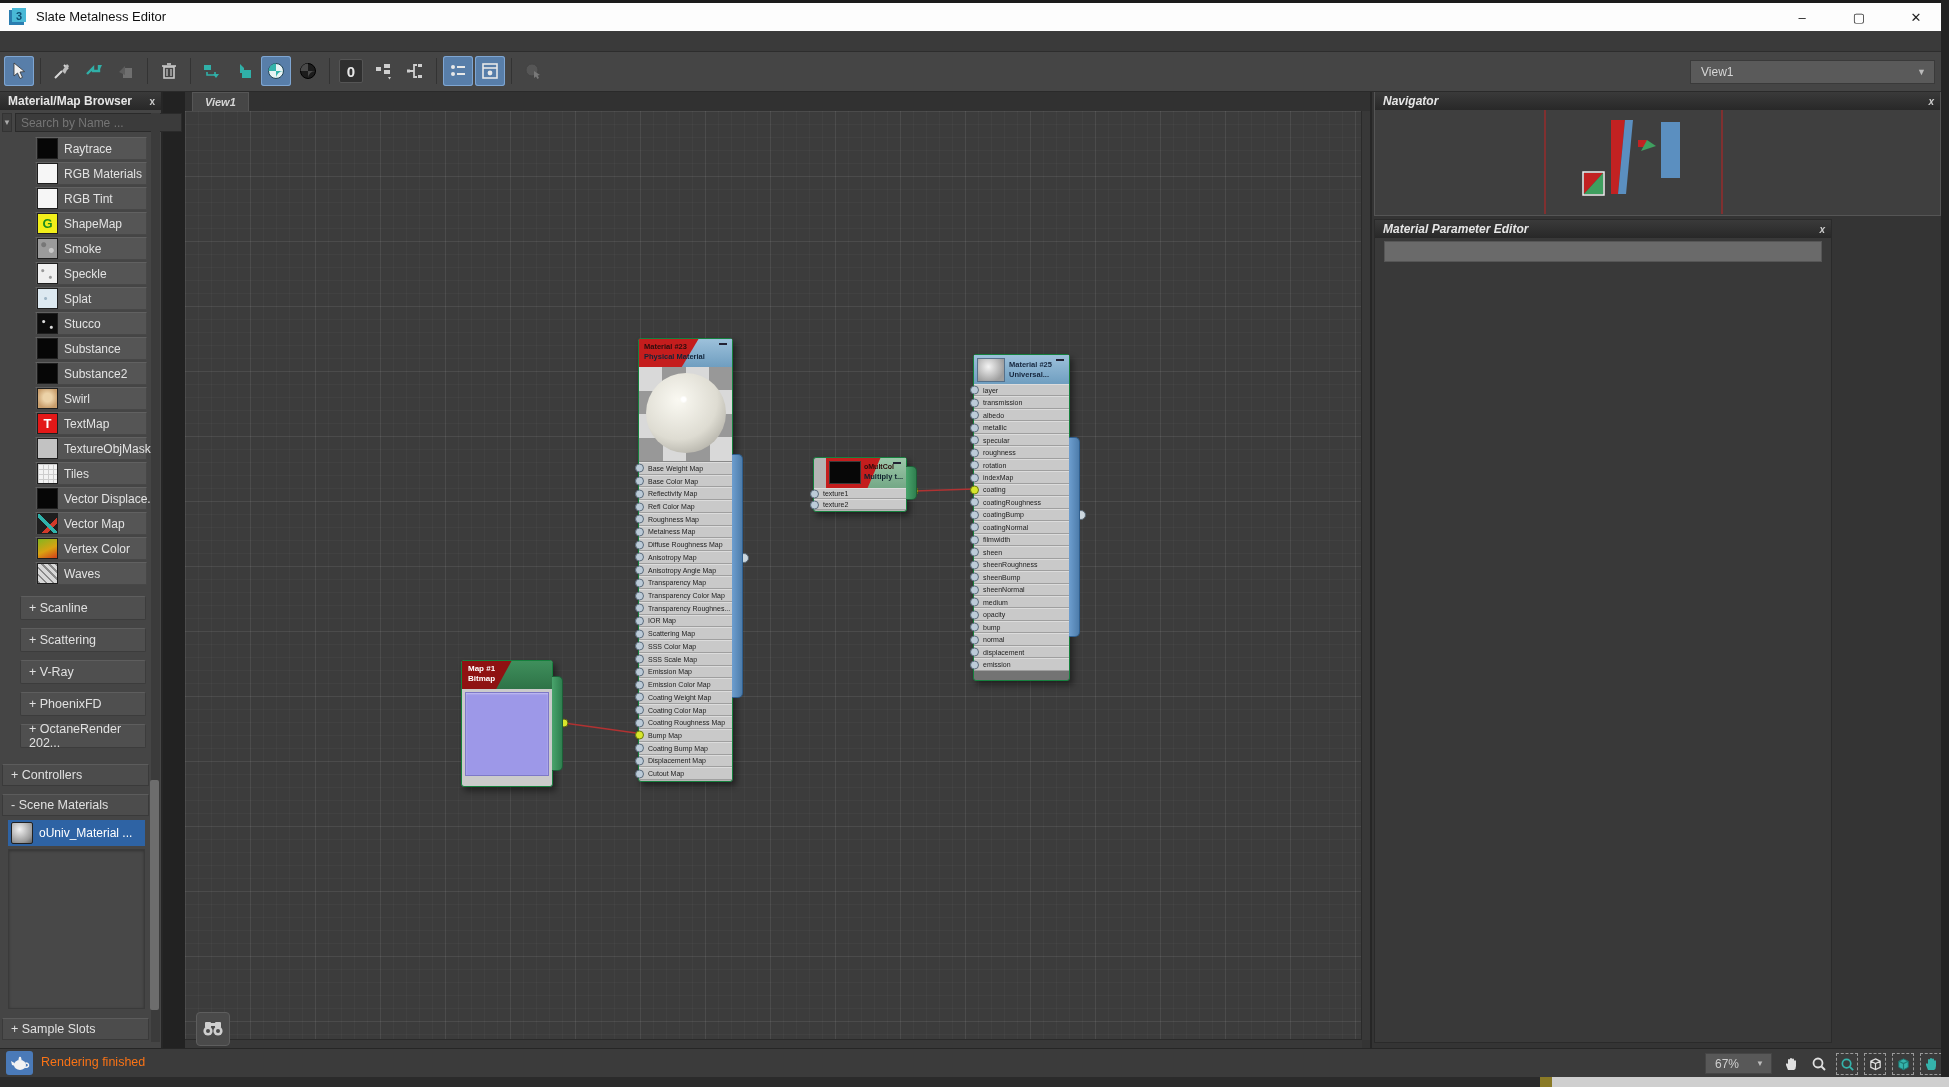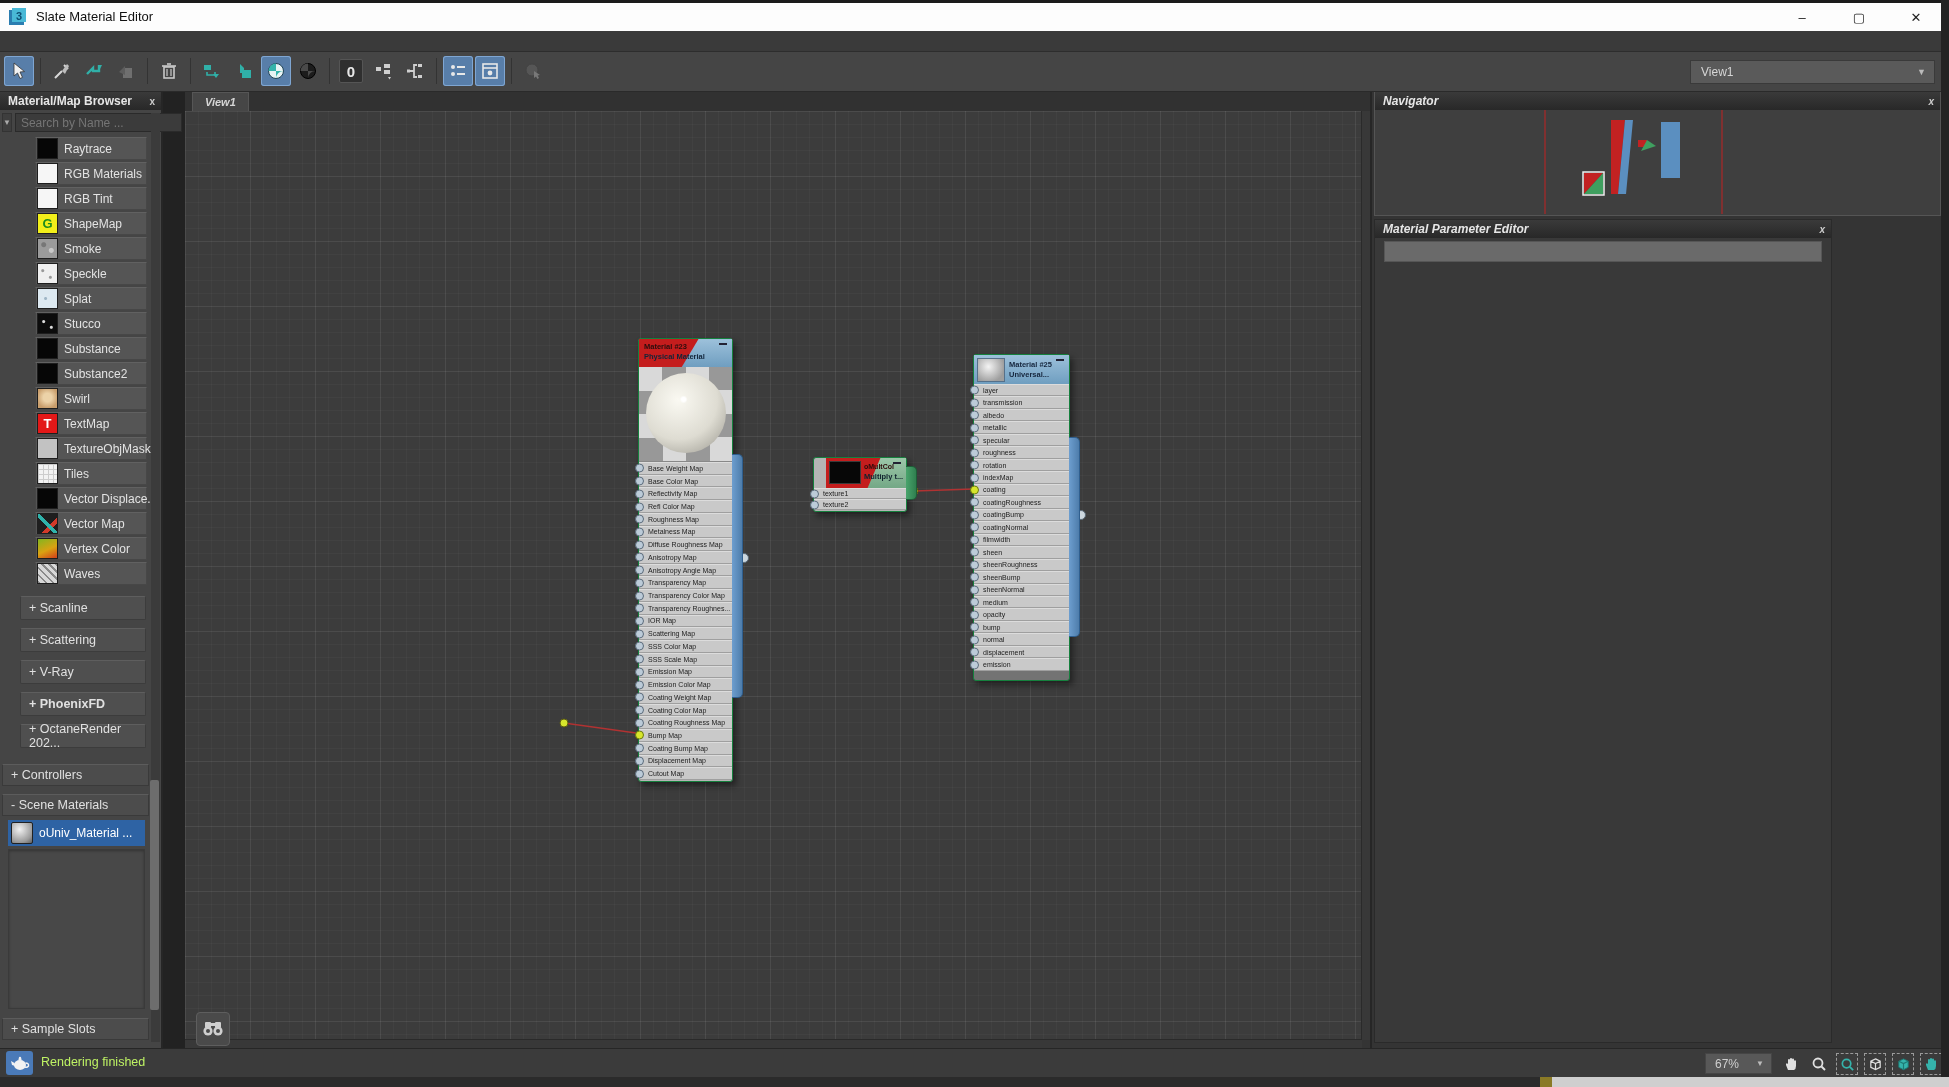--- a/index.html
+++ b/index.html
@@ -121,39 +121,39 @@
   .binoc-btn{position:absolute;left:11px;top:920px;width:32px;height:32px;background:#4a4a4a;border:1px solid #5e5e5e;border-radius:4px;display:flex;align-items:center;justify-content:center;}
   
   .right-area{left:1370px;top:92px;width:571px;height:956px;background:#343434;border-left:2px solid #262626;box-sizing:border-box;font-style:italic;}
   .nav-panel{position:absolute;left:2px;top:0;right:0;height:124px;border:1px solid #555;border-top:none;box-sizing:border-box;}
   .nav-content{position:absolute;left:0;top:18px;right:0;bottom:0;background:#3f3f3f;}
   .pe-panel{position:absolute;left:2px;top:127px;width:458px;height:824px;background:#393939;border:1px solid #2a2a2a;box-sizing:border-box;}
   .pe-bar{position:absolute;left:9px;top:21px;right:9px;height:19px;background:#6a6a6a;border:1px solid #565656;}
   
   .statusbar{left:0;top:1048px;width:1949px;height:29px;background:#3b3b3b;border-top:1px solid #262626;box-sizing:border-box;}
   .teapot-btn{position:absolute;left:6px;top:2px;width:27px;height:24px;background:#4a7ab8;border-radius:3px;display:flex;align-items:center;justify-content:center;}
-  .status-msg{position:absolute;left:41px;top:6px;color:#bef264;font-size:12.5px;}
+  .status-msg{position:absolute;left:41px;top:6px;color:#f97316;font-size:12.5px;}
   .zoom-box{position:absolute;left:1705px;top:4px;width:67px;height:21px;background:#585858;border:1px solid #454545;color:#cfcfcf;font-size:12px;display:flex;align-items:center;padding-left:9px;box-sizing:border-box;}
   .zoom-box .arr{position:absolute;right:7px;font-size:8px;color:#bbb;}
   .sb-icon{position:absolute;top:4px;width:22px;height:22px;display:flex;align-items:center;justify-content:center;box-sizing:border-box;}
   .dashed{border:1px dashed #9a9a9a;}
   .bottom-strip{left:0;top:1077px;width:1949px;height:10px;background:#2b2b2b;}
   .bottom-strip .olive{position:absolute;left:1540px;top:0;width:12px;height:10px;background:#8a7a26;}
   .bottom-strip .light{position:absolute;left:1552px;top:0;right:0;height:10px;background:#cfcfcf;}
 </style>
 </head>
 <body>
 
 <div class="abs titlebar">
   <svg class="logo" viewBox="0 0 19 19">
     <rect x="0" y="2" width="15" height="15" fill="#2b7db0"></rect>
     <rect x="3" y="0" width="14" height="14" fill="#49b8d6"></rect>
     <text x="10" y="11.5" font-size="11" font-weight="bold" fill="#0d4d72" text-anchor="middle">3</text>
   </svg>
-  <span class="wtitle">Slate Material Editor</span>
+  <span class="wtitle">Slate Metalness Editor</span>
   <div class="winbtn" style="left:1779px">–</div>
   <div class="winbtn" style="left:1836px">▢</div>
   <div class="winbtn" style="left:1893px">✕</div>
 </div>
 <div class="abs right-edge"></div>
 
 <div class="abs menubar">
   <div class="menu-item"></div>
     <div class="menu-item"></div>
     <div class="menu-item"></div>
@@ -364,21 +364,21 @@
   <div>
     <div class="group-btn" style="top: 504px;">
         <span>+ Scanline</span>
       </div>
       <div class="group-btn" style="top: 536px;">
         <span>+ Scattering</span>
       </div>
       <div class="group-btn" style="top: 568px;">
         <span>+ V-Ray</span>
       </div>
-      <div class="group-btn" style="top: 600px; font-weight: bold;">
+      <div class="group-btn" style="top: 600px;">
         <span>+ PhoenixFD</span>
       </div>
       <div class="group-btn" style="top: 632px;">
         <span>+ OctaneRender  202...</span>
       </div>
   </div>
   <div class="wide-btn" style="top:672px">
       <span>+ Controllers</span>
     </div>
   <div class="wide-btn" style="top:702px">
@@ -649,20 +649,29 @@
           <span class="dot"></span>
           <span class="plabel">texture1</span>
         </div>
         <div class="port">
           <span class="dot"></span>
           <span class="plabel">texture2</span>
         </div>
     </div>
   </div>
 
+  <div class="node node-bitmap">
+    <div class="side-tab tab-green"></div>
+    <div class="nhead">
+      <div class="red-ovl"></div>
+      <div class="t1">Map #1</div>
+      <div class="t2">Bitmap</div>
+    </div>
+    <div class="img"></div>
+  </div>
 
   <div class="binoc-btn">
     <svg width="22" height="18" viewBox="0 0 22 18">
       <rect x="3" y="2" width="6" height="6" rx="1" fill="#cfcfcf"></rect>
         <rect x="13" y="2" width="6" height="6" rx="1" fill="#cfcfcf"></rect>
       <rect x="9" y="3" width="4" height="3" fill="#cfcfcf"></rect>
       <circle cx="6" cy="11" r="4.6" fill="#cfcfcf"></circle>
         <circle cx="16" cy="11" r="4.6" fill="#cfcfcf"></circle>
       <circle cx="6" cy="11" r="2" fill="#4a4a4a"></circle>
         <circle cx="16" cy="11" r="2" fill="#4a4a4a"></circle>

